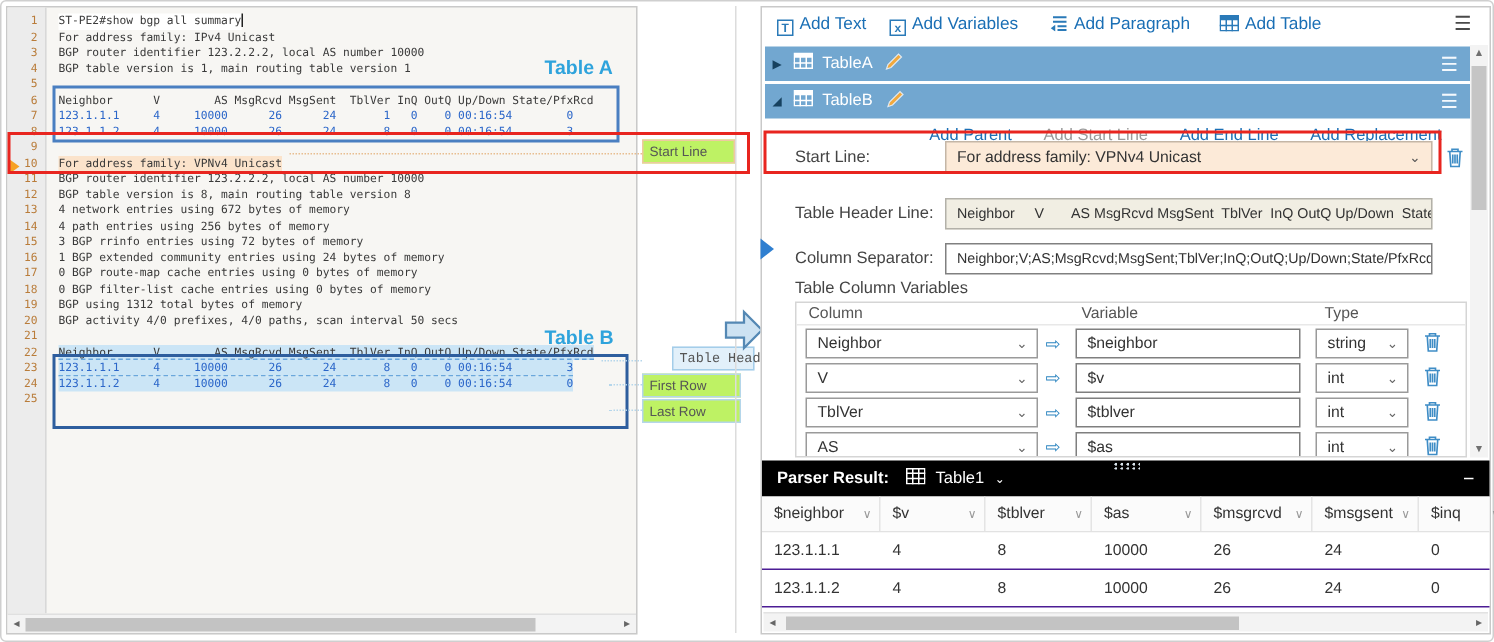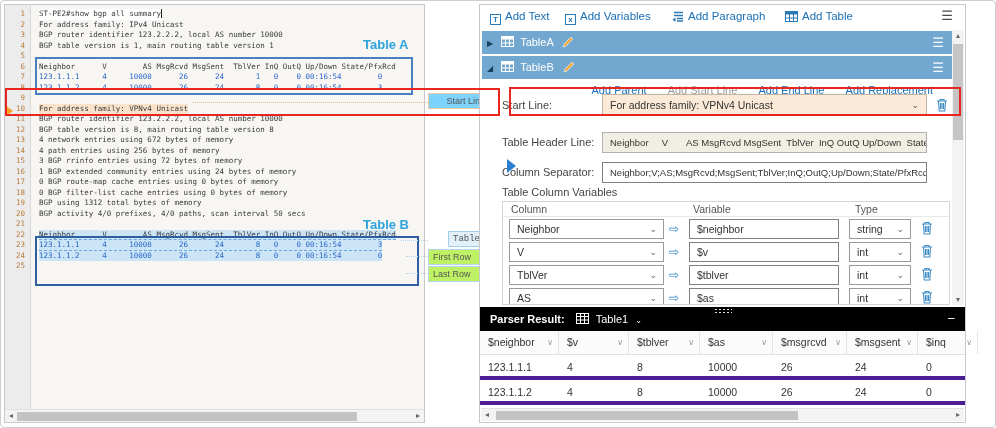--- a/index.html
+++ b/index.html
@@ -28,29 +28,29 @@
   .tlabel.b { left:358px; top:212px; }
   .marker10 { position:absolute; left:1px; top:101px; width:0; height:0; border-left:7px solid #f6a123; border-top:5px solid transparent; border-bottom:5px solid transparent; }
   .ehscroll { position:absolute; left:0; right:0; bottom:0; height:13px; background:#f3f3f3; border-top:1px solid #e0e0e0; }
   .ehscroll .thumb { position:absolute; left:12px; top:2px; width:340px; height:9px; background:#c3c3c3; }
   .sarr { position:absolute; top:0; font-size:8px; color:#666; line-height:12px; width:12px; text-align:center; }
 
   
   .leader-o { position:absolute; left:192px; top:101px; width:235px; border-top:1px dotted #e8bd90; }
   .leader-b { position:absolute; border-top:1px dotted #b5d6eb; }
   .chip { position:absolute; font:9px "Liberation Sans", sans-serif; color:#555; padding:2px 4px; background:#bef264; border:1px solid #b4d6ea; white-space:nowrap; }
-  .chip.peach { background:#7dd3fc; border-color:#eec9a0;text-align:right; }
+  .chip.peach { background:#bef264; border-color:#eec9a0; }
   .chip.blue { background:#e2f0fa; border-color:#a4cde9; }
   .vline { position:absolute; left:489px; top:3px; bottom:5px; width:1px; background:#dcdcdc; }
 
   
   .redbox { position:absolute; border:2px solid #e8251f; pointer-events:none; z-index:60; }
 
   
-  .rpanel { position:absolute; left:478px; top:3px; width:487px; height:419px; background:#fff; border:1px solid #c9c9c9; }
+  .rpanel { position:absolute; left:506px; top:3px; width:487px; height:419px; background:#fff; border:1px solid #c9c9c9; }
   .rtoolbar { position:absolute; left:0; top:0; width:100%; height:25px; }
   .titem { position:absolute; top:5px; font:11.5px "Liberation Sans", sans-serif; color:#1a6fb5; cursor:pointer; }
   .ticon { display:inline-block; vertical-align:-2px; margin-right:4px; }
   .boxicon { display:inline-block; width:11px; height:11px; border:1px solid #2a7ab8; color:#2a7ab8; font:bold 8px "Liberation Sans", sans-serif; text-align:center; line-height:10px; }
   .hamb { font:13px "Liberation Sans", sans-serif; color:#4a4a4a; }
   .tbar { position:absolute; left:2px; width:470px; height:23px; background:#72a7d0; color:#fff; font:11px "Liberation Sans", sans-serif; line-height:23px; }
   .tbar .caret { display:inline-block; width:16px; text-align:center; font-size:8px; color:#16415f; }
   .tbar .name { margin-left:3px; }
   .tbar .hamb-w { position:absolute; right:8px; top:0; color:#f4f9fd; font-size:13px; }
   .pencil { display:inline-block; margin-left:6px; vertical-align:-2px; }
@@ -78,21 +78,21 @@
   .va { position:absolute; left:0; width:12px; text-align:center; font-size:7px; color:#707070; }
 
   
   .presbar { position:absolute; left:0; top:302px; width:485px; height:24px; background:#000000; color:#fff; font:11px "Liberation Sans", sans-serif; line-height:24px; }
   .presbar .min { position:absolute; right:10px; top:0; font-size:13px; cursor:pointer; }
   .dots { position:absolute; left:50%; top:1px; width:18px; height:5px; margin-left:-9px;
           background-image:radial-gradient(circle, #d9e4ec 1px, transparent 1px); background-size:4px 3px; }
   .reshead { position:absolute; left:0; top:326px; width:485px; height:24px; background:#fbfbfb; border-bottom:1px solid #e2e2e2; display:flex; }
   .rcell { position:relative; border-right:1px solid #e4e4e4; font:10.5px "Liberation Sans", sans-serif; color:#333; line-height:23px; padding-left:8px; overflow:hidden; white-space:nowrap; flex:none; }
   .rcell .chev { position:absolute; right:5px; top:0; color:#999; font-size:8px; }
-  .resrow { position:absolute; left:0; width:485px; height:25px; background:#fff; border-bottom:4px solid #4c1d95; display:flex; }
+  .resrow { position:absolute; left:0; width:485px; height:25px; background:#fff; border-bottom:1px solid #4c1d95; display:flex; }
   .dcell { font:10.5px "Liberation Sans", sans-serif; color:#333; line-height:24px; padding-left:8px; flex:none; white-space:nowrap; overflow:hidden; }
   .rhscroll { position:absolute; left:1px; bottom:1px; width:483px; height:13px; background:#f3f3f3; border-top:1px solid #e2e2e2; }
   .rhscroll .thumb { position:absolute; left:15px; top:2px; width:302px; height:9px; background:#c3c3c3; }
 </style>
 </head>
 <body>
 
 <div class="page">
 
   <div class="editor">

